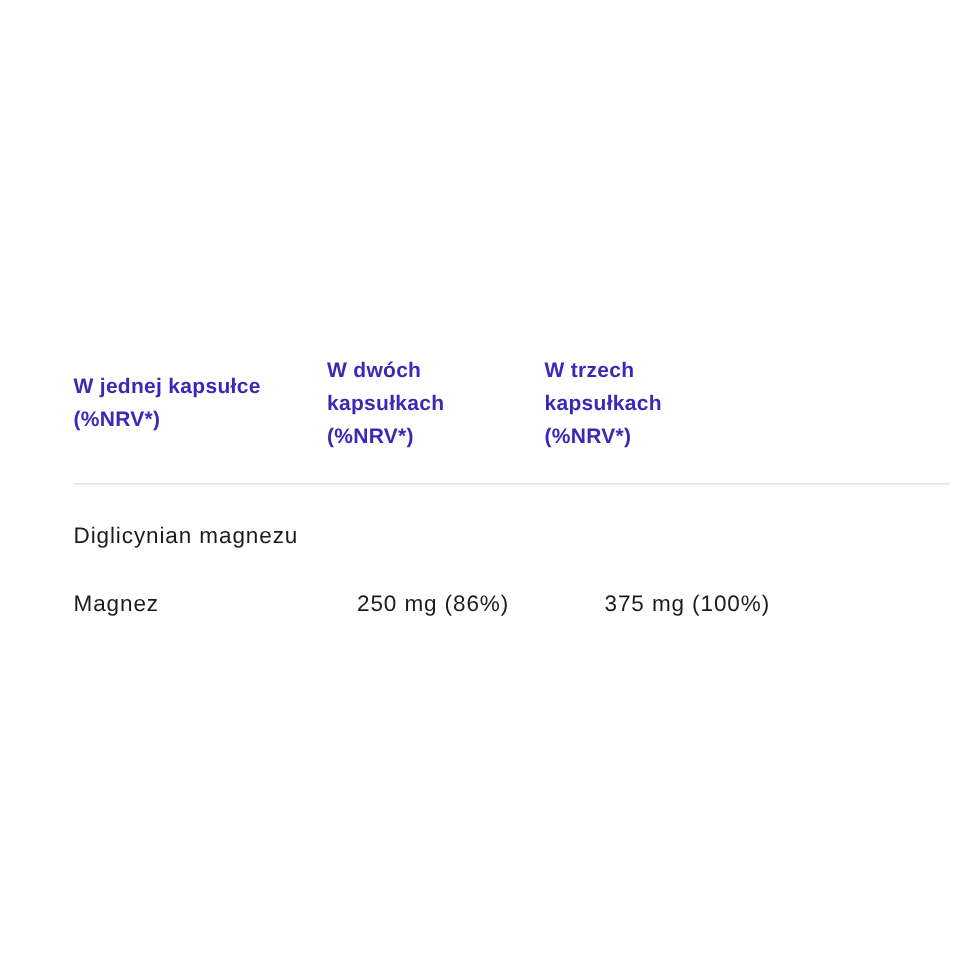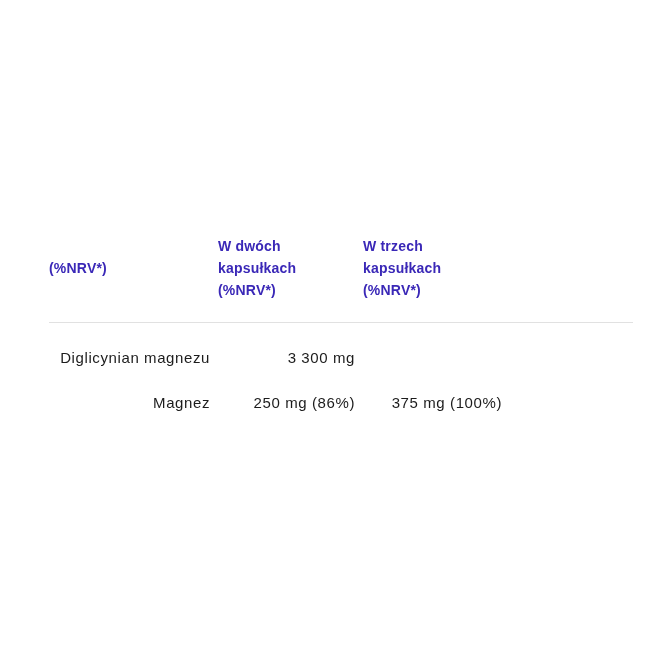--- a/index.html
+++ b/index.html
@@ -41,53 +41,52 @@
   .divider {
     border-top: 1px solid var(--divider, #e1e1e1);
     margin-top: 20px;
     height: 0;
   }
   .data-row {
     color: var(--body-text, #1c1c1c);
     font-size: 15px;
     line-height: 17px;
     letter-spacing: 0.6px;
-    text-align: right;
   }
   .data-row.first { margin-top: 26px; }
-  .data-row.second { margin-top: 28px; }
+  .data-row.second { margin-top: 28px; gap: 20px; }
   .cell { padding-right: 8px; }
 </style>
 </head>
 <body>
 
 <div class="page">
   <div class="nutrition-table">
 
     <div class="grid-row header-row">
       <div class="cell th">
+        <div>W jednej kapsułce</div>
         <div>(%NRV*)</div>
       </div>
       <div class="cell th">
         <div>W dwóch</div>
         <div>kapsułkach</div>
         <div>(%NRV*)</div>
       </div>
       <div class="cell th">
         <div>W trzech</div>
         <div>kapsułkach</div>
         <div>(%NRV*)</div>
       </div>
     </div>
 
     <div class="divider"></div>
 
     <div class="grid-row data-row first">
       <div class="cell">Diglicynian magnezu</div>
-      <div class="cell">3 300 mg</div>
     </div>
 
     <div class="grid-row data-row second">
       <div class="cell">Magnez</div>
       <div class="cell">250 mg (86%)</div>
       <div class="cell">375 mg (100%)</div>
     </div>
 
   </div>
 </div>

